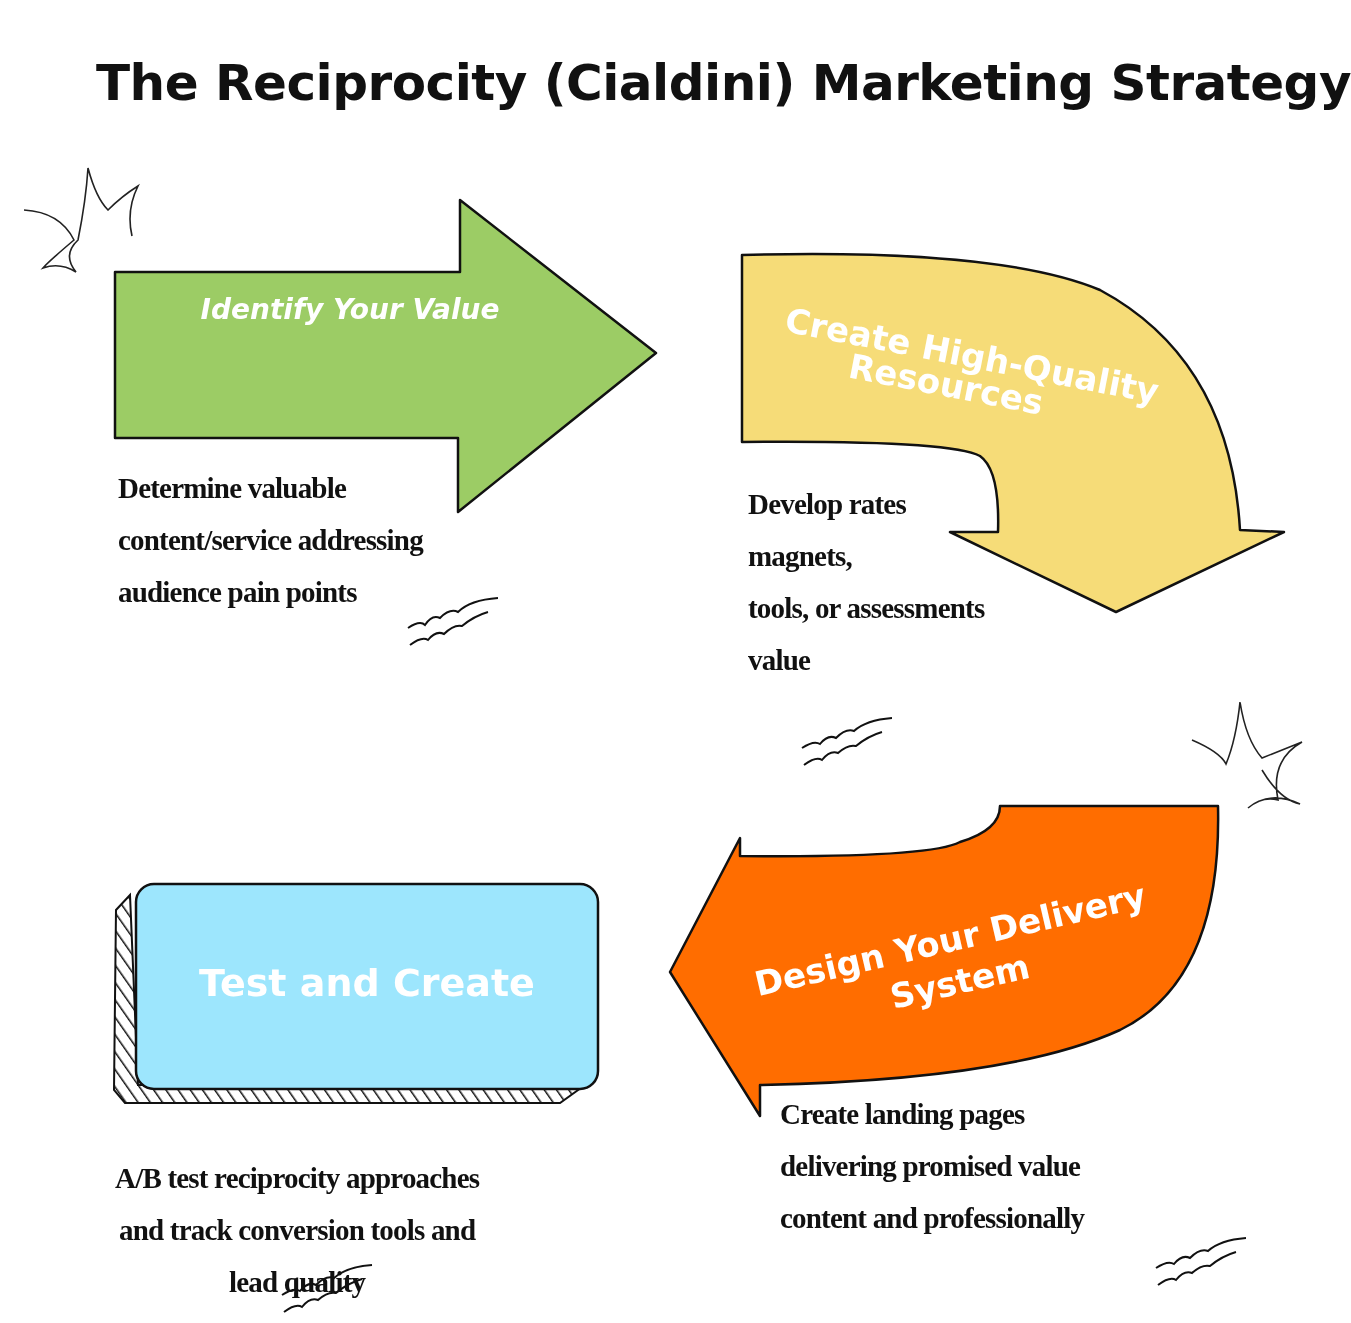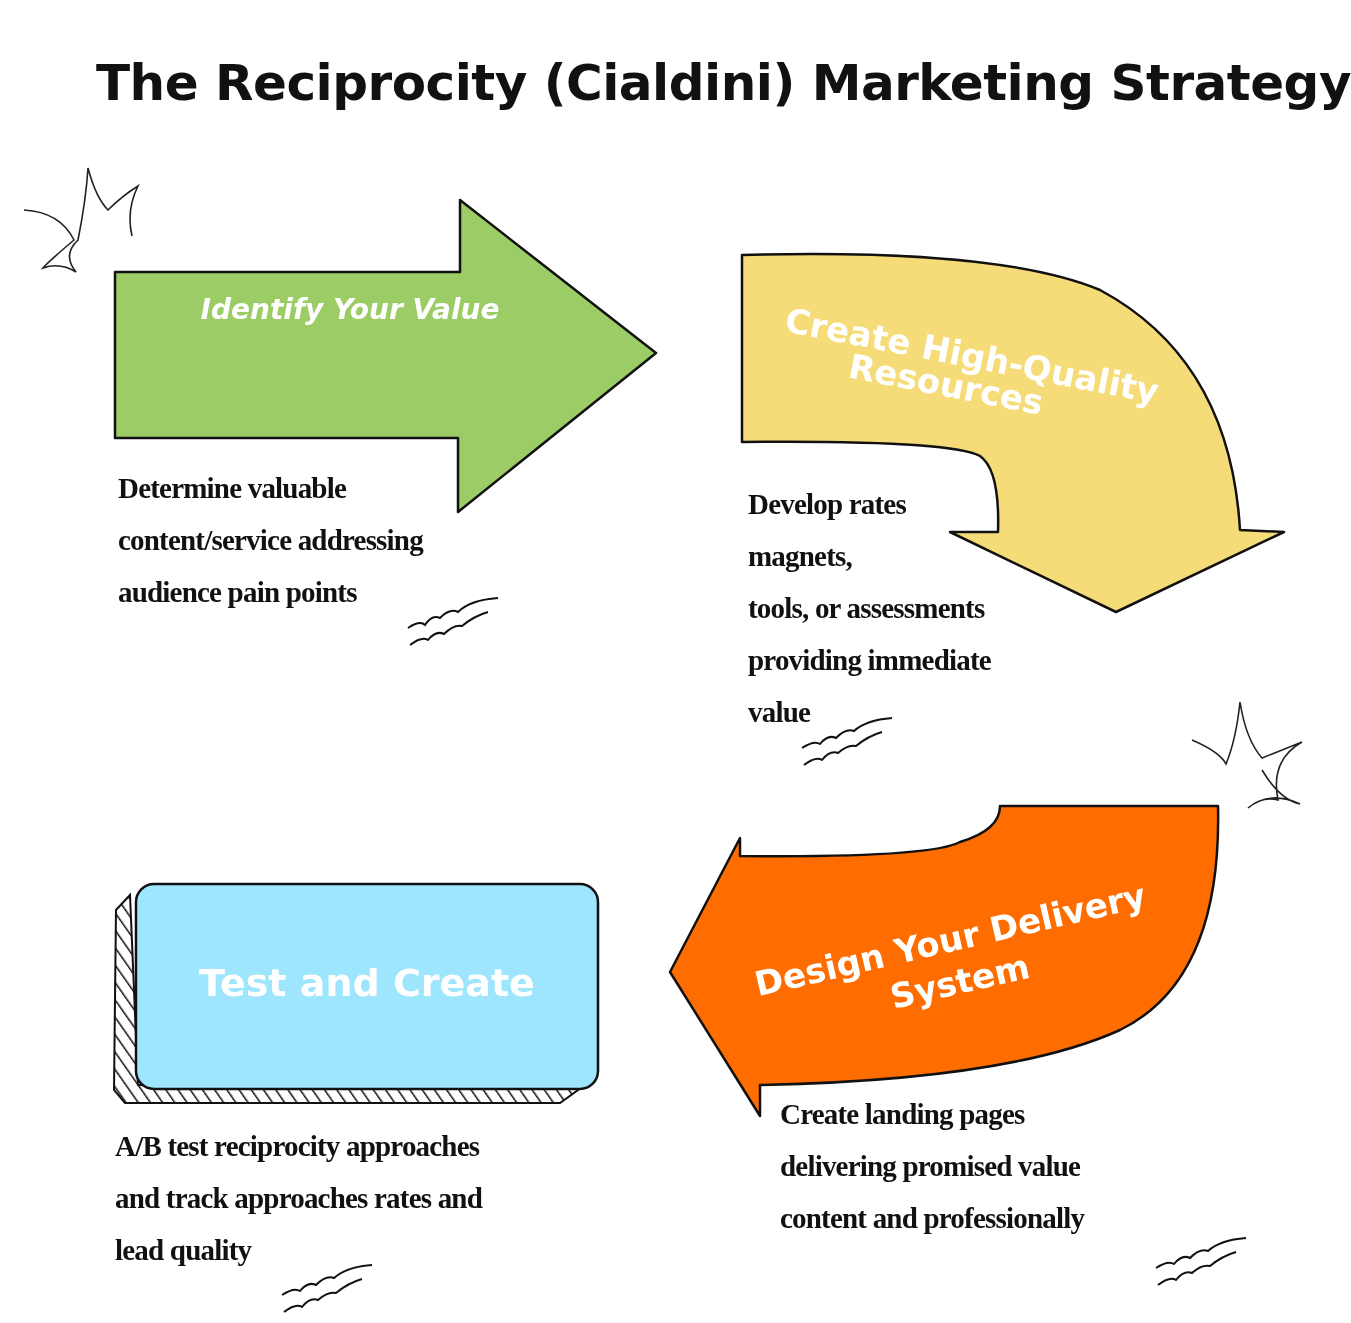--- a/index.html
+++ b/index.html
@@ -67,34 +67,33 @@
 </div>
 
 <div class="step-title" style="left:770px; top:295px; width:420px; font-size:34px; transform: rotate(11deg); transform-origin: left top;">
   <div>Create High-Quality</div>
   <div style="margin-top:-10px; margin-left:-40px;">Resources</div>
 </div>
 <div class="desc" style="left:748px; top:478px;">
   <div>Develop rates</div>
   <div>magnets,</div>
   <div>tools, or assessments</div>
-  <div>providing immediate</div>
   <div>value</div>
 </div>
 
 <div class="step-title" style="left:745px; top:918px; width:420px; font-size:34px; transform: rotate(-13deg); transform-origin: center;">
   <div>Design Your Delivery</div>
   <div>System</div>
 </div>
 <div class="desc" style="left:780px; top:1088px;">
   <div>Create landing pages</div>
   <div>delivering promised value</div>
   <div>content and professionally</div>
 </div>
 
 <div class="step-title" style="left:136px; top:960px; width:462px; font-size:38px;">
   <div>Test and Create</div>
 </div>
-<div class="desc" style="left:115px; top:1120px;">
+<div class="desc" style="left:115px; top:1152px;text-align:center;">
   <div>A/B test reciprocity approaches</div>
-  <div>and track approaches rates and</div>
+  <div>and track conversion tools and</div>
   <div>lead quality</div>
 </div>
 
 </body></html>

